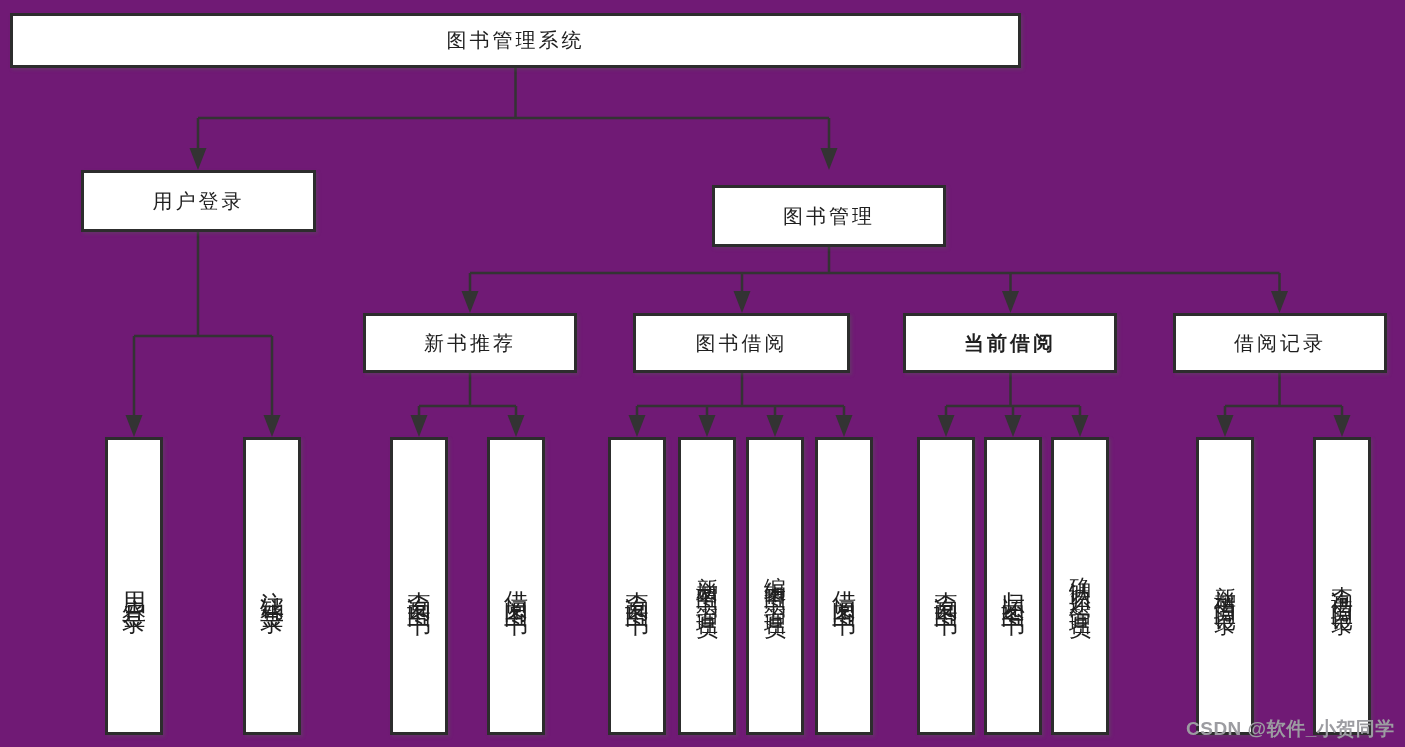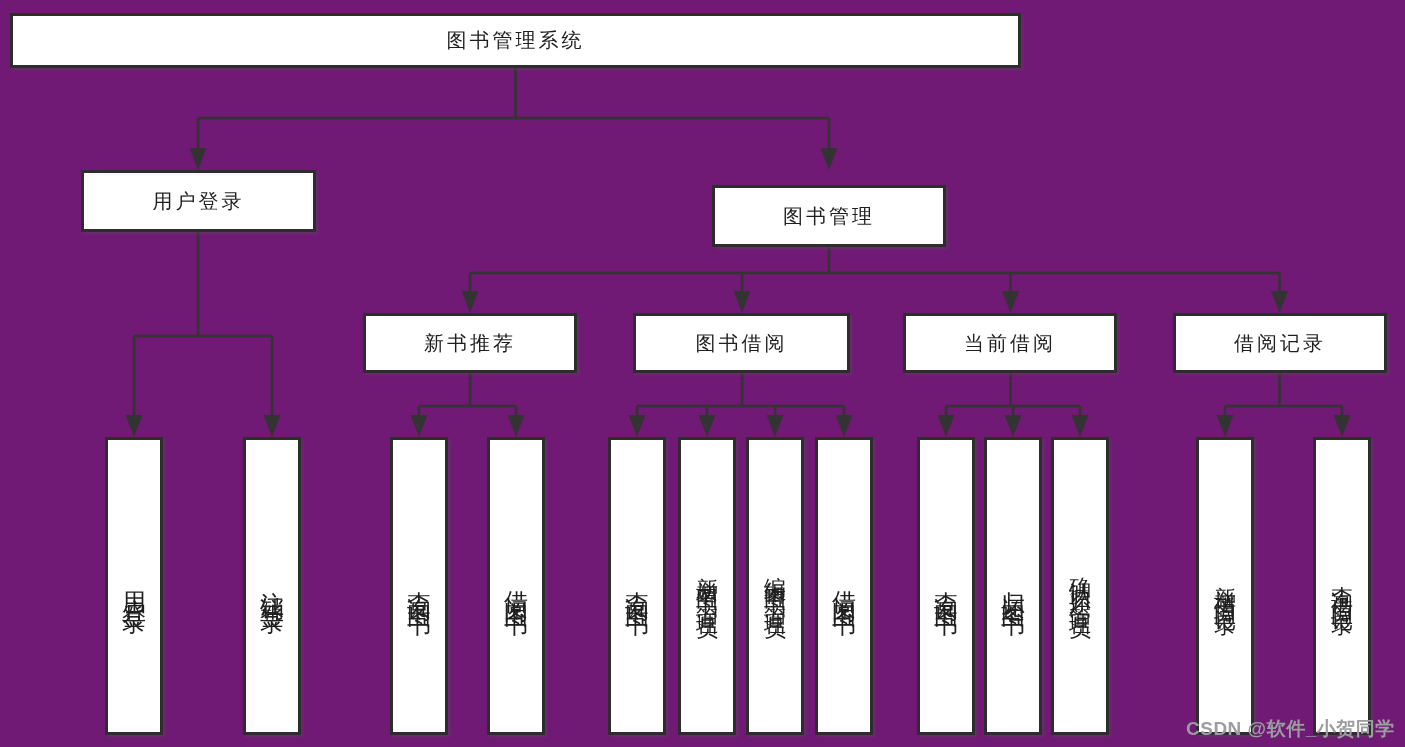--- a/index.html
+++ b/index.html
@@ -121,21 +121,21 @@
   <div class="hbox" style="left:712px; top:161px; width:234px; height:62px;margin-top:24px;">
     <span>图书管理</span>
   </div>
 
   <div class="hbox" style="left:363px; top:313px; width:214px; height:60px;font-family:Liberation Serif, serif;">
     <span>新书推荐</span>
   </div>
   <div class="hbox" style="left:633px; top:313px; width:217px; height:60px;align-items:center;">
     <span>图书借阅</span>
   </div>
-  <div class="hbox" style="left:903px; top:313px; width:214px; height:60px;">
+  <div class="hbox" style="left:903px; top:313px; width:214px; height:60px;font-weight:bold;">
     <span>当前借阅</span>
   </div>
   <div class="hbox" style="left:1173px; top:313px; width:214px; height:60px;">
     <span>借阅记录</span>
   </div>
 
   <div class="leaf" style="left:105px;">
     <span class="vtext">用户登录</span>
   </div>
   <div class="leaf" style="left:243px;">

